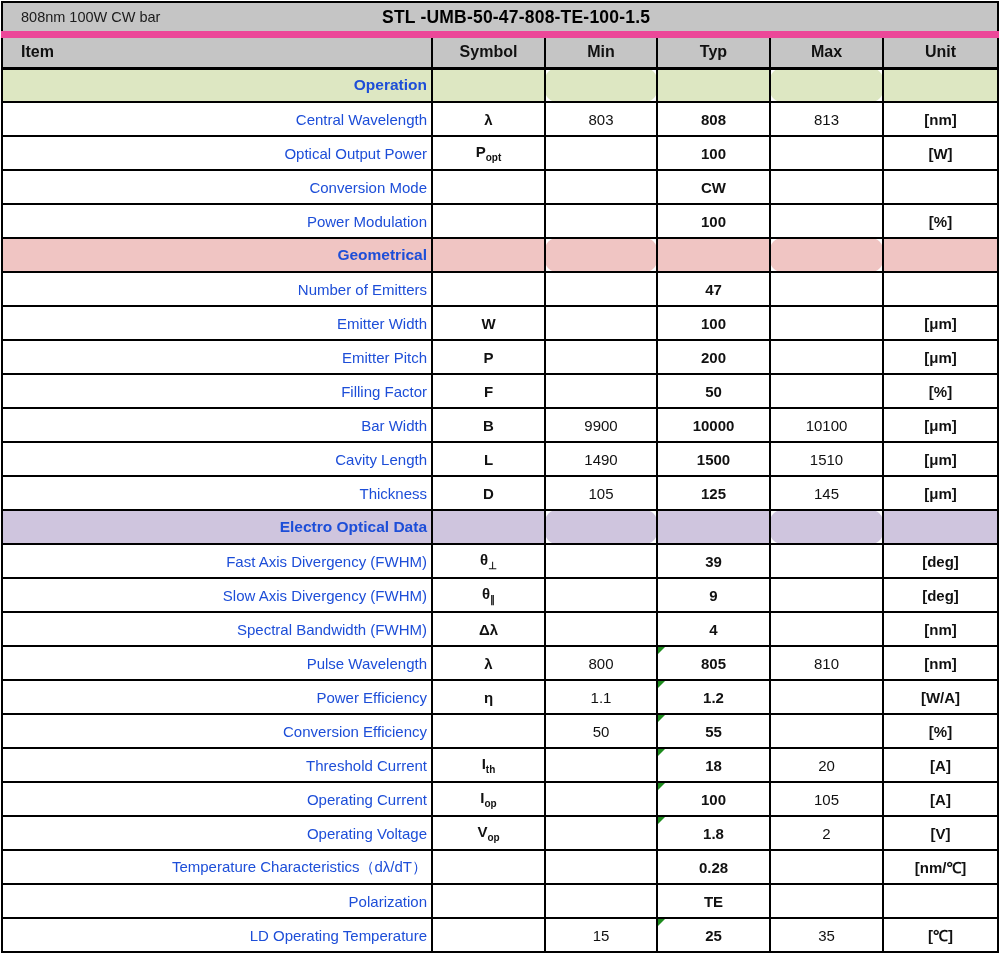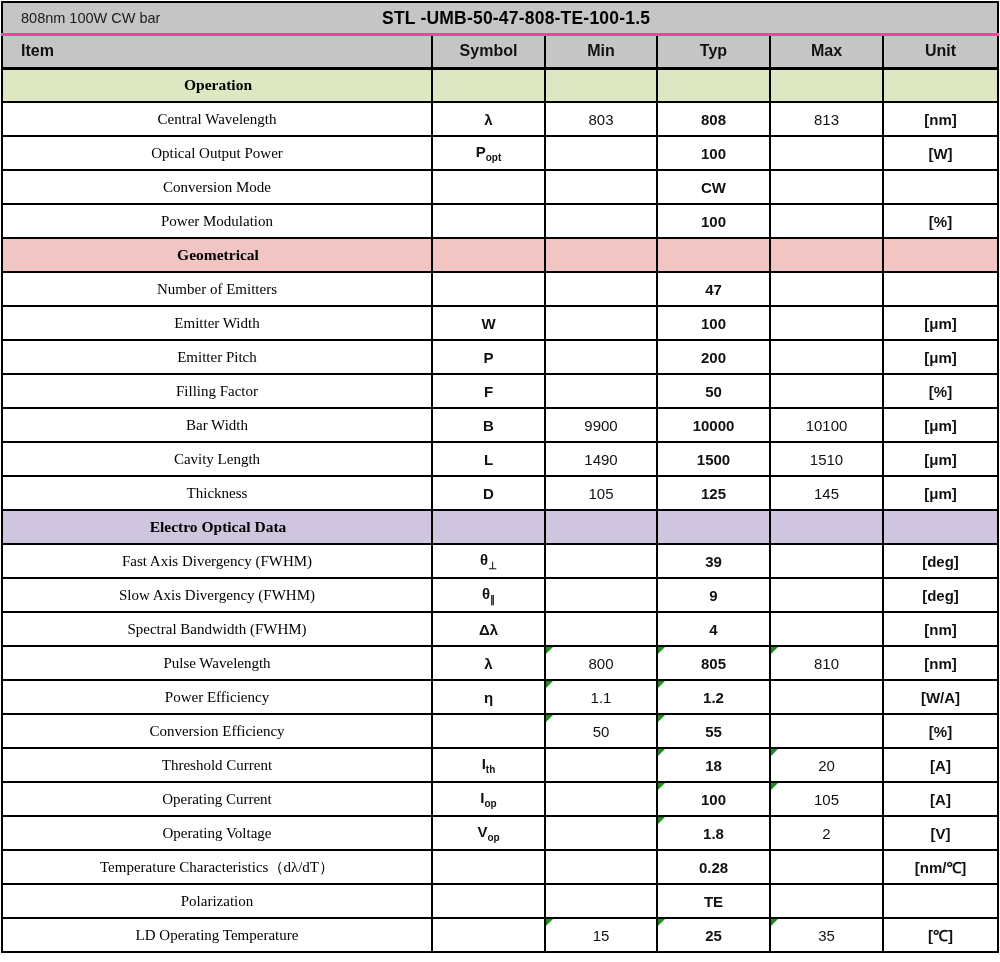--- a/index.html
+++ b/index.html
@@ -19,21 +19,21 @@
     font-size:15px;
     height:34px;
     overflow:hidden;
     white-space:nowrap;
     position:relative;
     background:#fff;
   }
   
   tr.title-row th{
     background:#c5c5c5;
-    border-bottom:3px solid #ec4899;
+    border-bottom:7px solid #ec4899;
     height:32px;
     font-weight:normal;
     padding:0;
   }
   .title-wrap{position:relative;width:100%;height:100%;}
   .title-left{
     position:absolute;left:18px;top:50%;transform:translateY(-50%);
     font-size:14.5px;color:#1b1b1b;
   }
   .title-model{
@@ -45,23 +45,23 @@
     background:#c5c5c5;
     font-weight:bold;font-size:16px;
     border-bottom:3px solid #000;
     text-align:center;
   }
   tr.head-row th.item-col{text-align:left;padding-left:18px;}
   
   tr.section-row td{font-weight:bold;font-size:15.5px;}
   tr.section-row td.item-cell{padding-left:6px;}
   
-  td.item-cell{text-align:center;padding-left:6px;color:#000000;font-family:Liberation Serif, serif;}
+  td.item-cell{text-align:right;padding-left:6px;color:#1d4ed8;}
   td.symbol-cell{text-align:center;font-weight:bold;}
-  td.min-cell,td.max-cell{text-align:center;}
+  td.min-cell,td.max-cell{text-align:center;border-radius:12px;}
   td.typ-cell{text-align:center;font-weight:bold;}
   td.unit-cell{text-align:center;font-weight:bold;margin-left:32px;}
   td.symbol-cell sub{font-size:10px;font-weight:bold;vertical-align:-4px;}
   
   .corner-marker{
     position:absolute;top:0;left:0;width:0;height:0;
     border-top:7px solid #1e8b1e;
     border-right:7px solid transparent;
   }
 </style>

